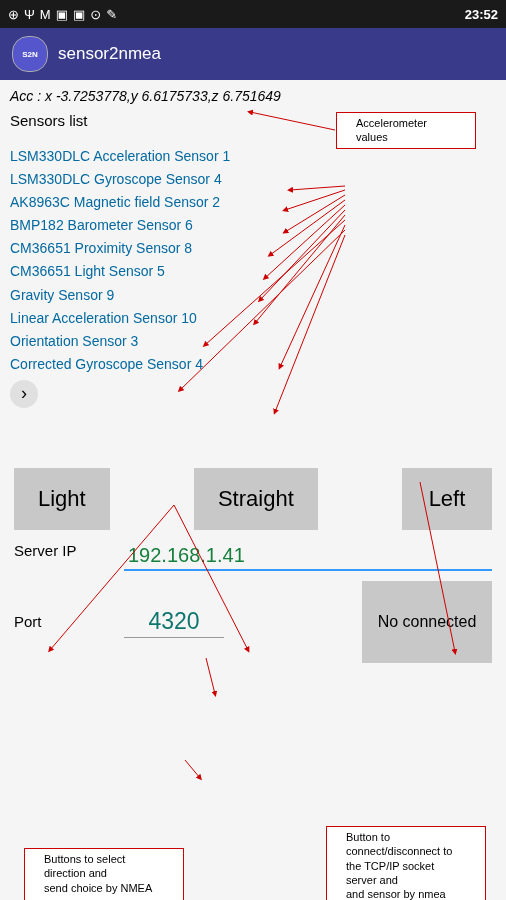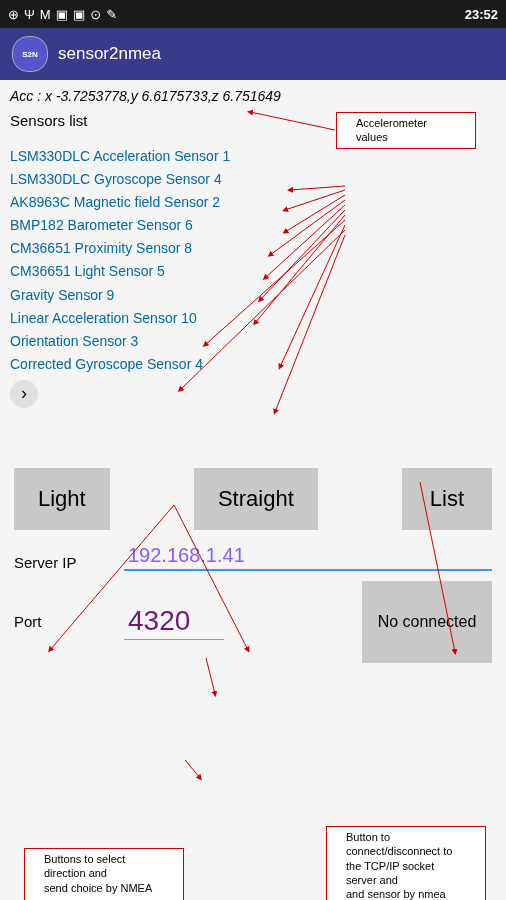--- a/index.html
+++ b/index.html
@@ -127,63 +127,63 @@
       min-width: 90px;
       text-align: center;
     }
     .dir-btn.left-btn { min-width: 90px; }
     .dir-btn.straight-btn { min-width: 110px; }
     .dir-btn.right-btn { min-width: 90px; }
 
     
     .field-row {
       display: flex;
-      align-items: flex-end;
+      align-items: flex-start;
       margin-bottom: 10px;
       padding: 0 4px;
     }
     .field-label {
       font-size: 15px;
       width: 80px;
       flex-shrink: 0;
     }
     .field-input {
       flex: 1;
       border: none;
       border-bottom: 2px solid #3399ff;
       background: transparent;
       font-size: 20px;
       padding: 2px 4px;
       outline: none;
-      color: #8b5cf6;
+      color: #15803d;
       margin-left: 30px;
     }
 
     
     .port-row {
       display: flex;
       align-items: center;
       padding: 0 4px;
     }
     .port-label {
       font-size: 15px;
       width: 80px;
       flex-shrink: 0;
     }
     .port-input {
       width: 100px;
       border: none;
       border-bottom: 1px solid #999;
       background: transparent;
-      font-size: 28px;
+      font-size: 23px;
       padding: 2px 4px;
       outline: none;
-      color: #701a75;
+      color: #0f766e;
       margin-left: 30px;
-      text-align: left;
+      text-align: center;
     }
     .no-connected-btn {
       margin-left: auto;
       background: #c8c8c8;
       border: none;
       padding: 32px 14px;
       font-size: 16px;
       cursor: pointer;
       min-width: 130px;
       text-align: center;
@@ -266,21 +266,21 @@
       <span>Buttons to select direction and<br>send choice by NMEA<br>message</span>
     </div>
 
     <div class="annotation-box" style="top: 358px; right: 10px; width: 160px;">
       <span>Button to connect/disconnect to<br>the TCP/IP socket server and<br>and sensor by nmea messages</span>
     </div>
 
     <div class="direction-buttons">
       <button class="dir-btn left-btn">Light</button>
       <button class="dir-btn straight-btn">Straight</button>
-      <button class="dir-btn right-btn">List</button>
+      <button class="dir-btn right-btn">Left</button>
     </div>
 
     <div class="field-row">
       <span class="field-label">Server IP</span>
       <input class="field-input" type="text" value="192.168.1.41" style="">
     </div>
 
     <div class="port-row">
       <span class="port-label">Port</span>
       <input class="port-input" type="text" value="4320" style="">

